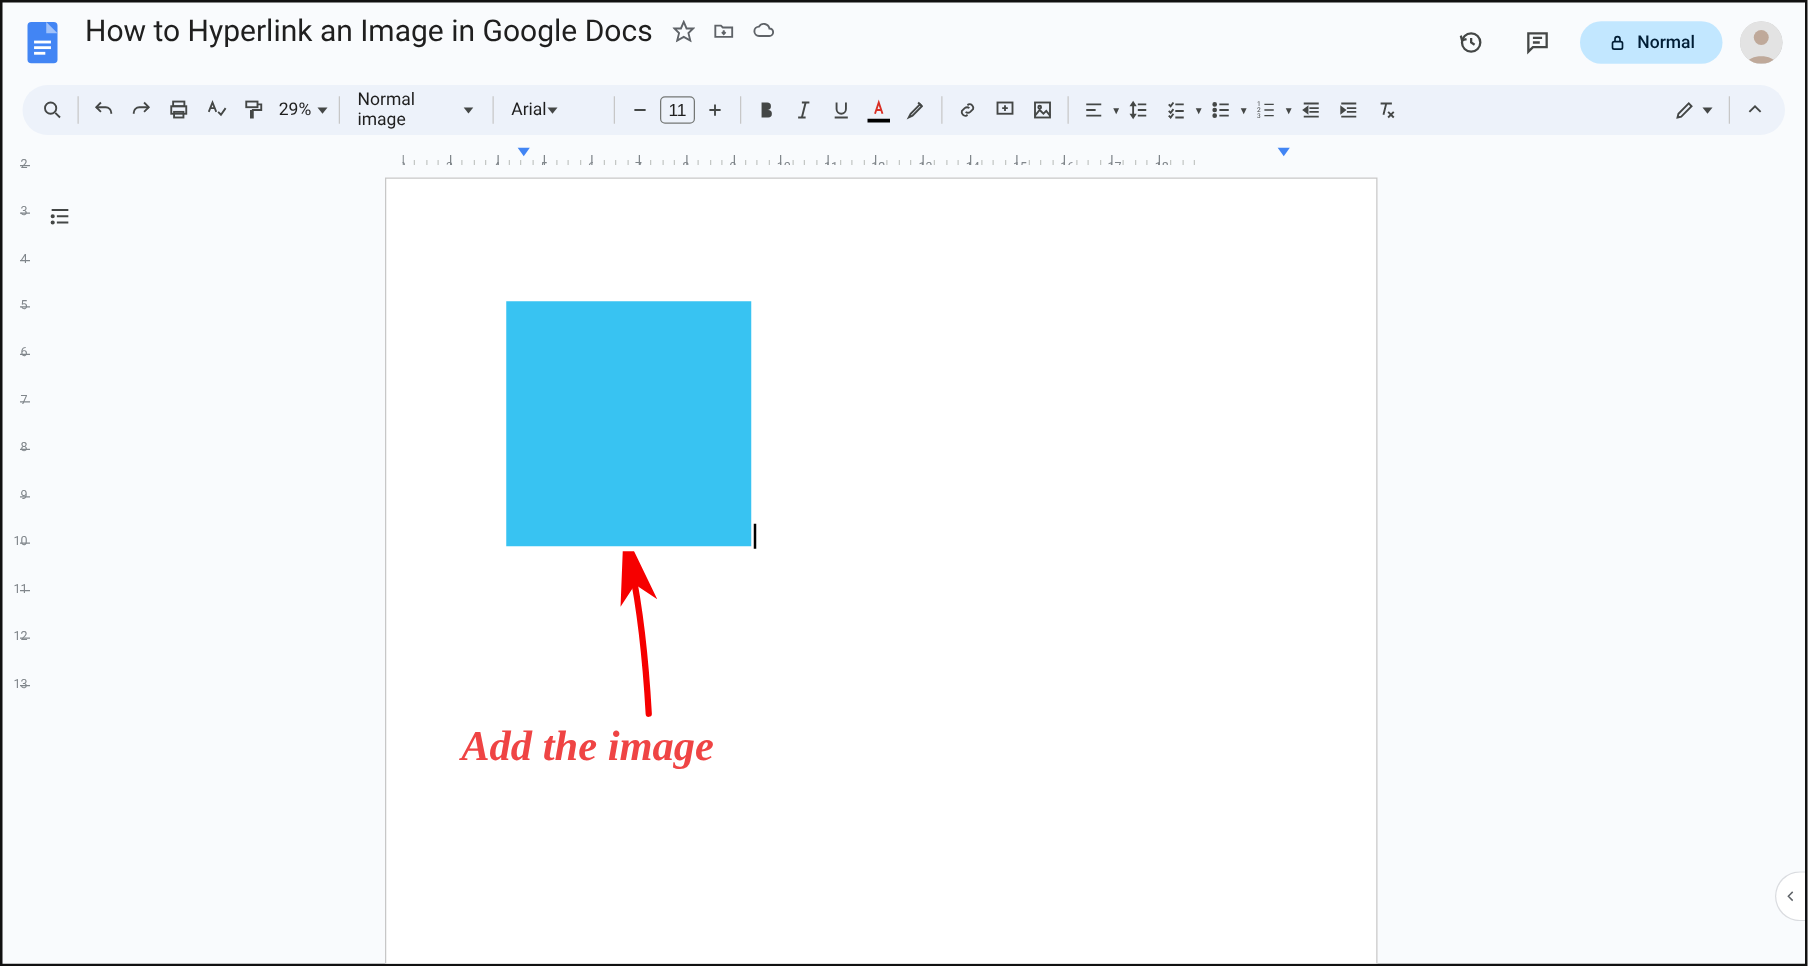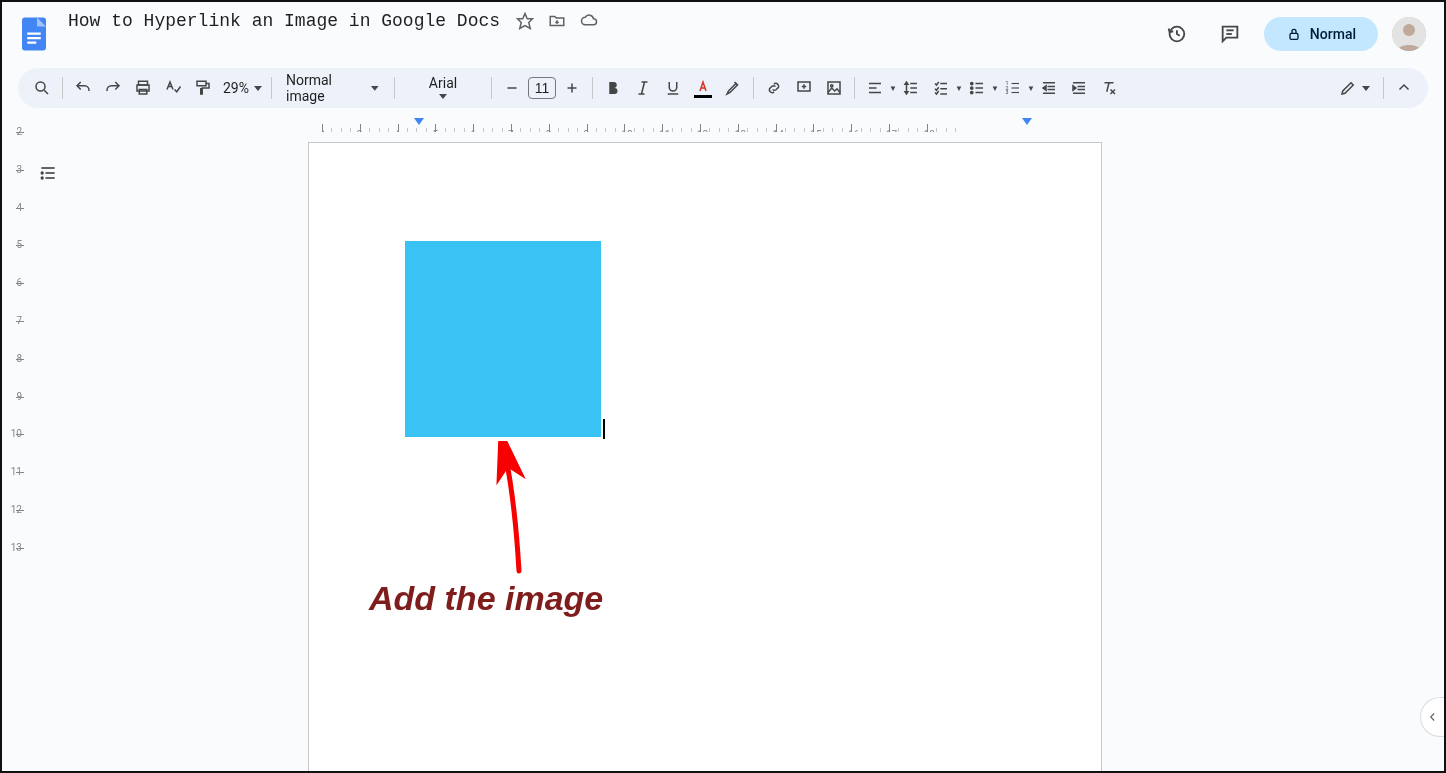--- a/index.html
+++ b/index.html
@@ -27,25 +27,24 @@
     display: flex; align-items: center; justify-content: center;
     margin-right: 6px;
     margin-top: 4px;
     cursor: pointer;
   }
   .docs-logo svg { width: 28px; height: 36px; }
 
   .title-col { flex: 1; display: flex; flex-direction: column; }
   .title-row { display: flex; align-items: center; gap: 12px; padding-left: 4px; }
   .doc-title {
-    font-size: 18px;
+    font-size: 24px;
     color: #1f1f1f;
     padding: 1px 4px;
     border-radius: 4px;
-    font-family: Liberation Mono, monospace;
   }
   .title-icons { display: flex; gap: 14px; align-items: center; }
   .title-icons .tiny-icon { width: 18px; height: 18px; color: #5f6368; cursor: pointer; }
 
   .menubar { display: flex; gap: 2px; padding: 2px 0 0 4px; }
   .menu-item {
     font-size: 14px;
     color: #202124;
     padding: 4px 8px;
     border-radius: 4px;
@@ -96,21 +95,21 @@
     cursor: pointer;
     color: #444746;
     padding: 0 4px;
   }
   .tool-btn svg { width: 18px; height: 18px; }
   .tool-sep { width: 1px; height: 22px; background: #c7c7c7; margin: 0 4px; }
   .zoom-label { font-size: 14px; padding: 0 2px 0 4px; color: #1f1f1f; display:flex; align-items:center; gap:4px; }
   .zoom-label svg { width: 10px; height:10px; }
   .style-dd { font-size: 14px; padding: 0 8px; width: 110px; display:flex; align-items:center; justify-content:space-between; cursor: pointer; }
   .style-dd svg{width:10px;height:10px;}
-  .font-dd { font-size: 14px; padding: 0 8px; width: 84px; display:flex; align-items:center; cursor: pointer; flex-direction: column; }
+  .font-dd { font-size: 14px; padding: 0 8px; width: 84px; display:flex; align-items:center; cursor: pointer; }
   .font-dd svg{width:10px;height:10px;}
   .font-size-box {
     width: 28px; height: 22px;
     border: 1px solid #747775;
     border-radius: 4px;
     text-align: center;
     font-size: 14px;
     background: transparent;
     color: #1f1f1f;
   }
@@ -224,24 +223,24 @@
 
   .annotation-arrow {
     position:absolute;
     left: 184px; top: 298px;
     width: 60px; height: 140px;
     pointer-events:none;
   }
   .annotation-text {
     position: absolute;
     left: 60px; top: 436px;
-    font-family: Liberation Sans, sans-serif;
+    font-family: Liberation Serif, serif;
     font-weight: 700;
     font-size: 34px;
-    color: #7f1d1d;
+    color: #ef4444;
     font-style: italic;
   }
 
   .side-tab {
     position: absolute;
     right: 0; bottom: 34px;
     width: 24px; height: 40px;
     background: #fff;
     border: 1px solid #dadce0;
     border-right: none;

